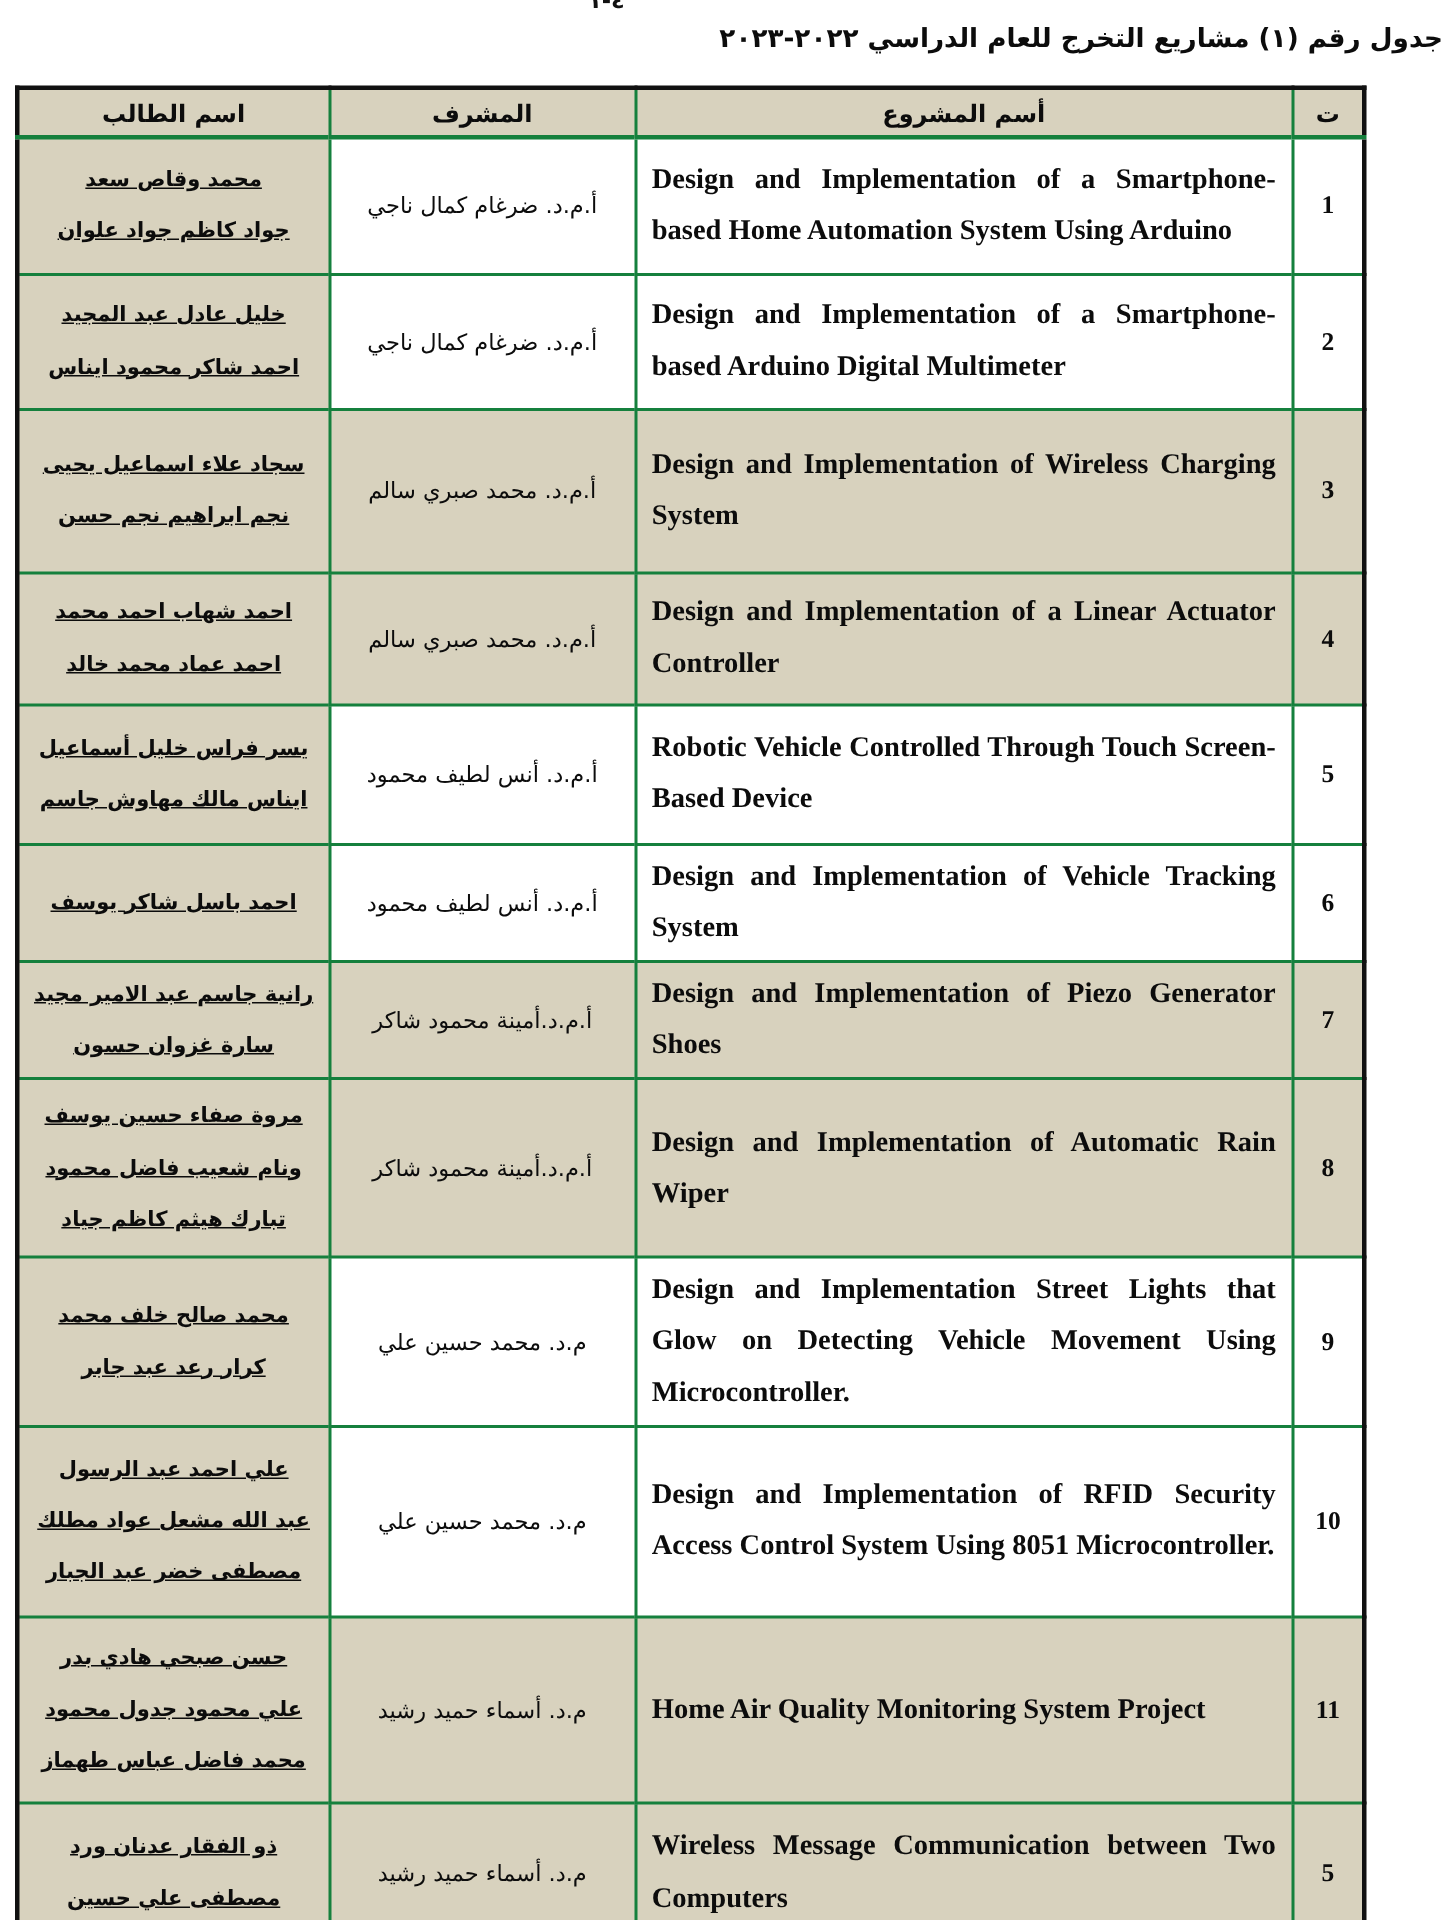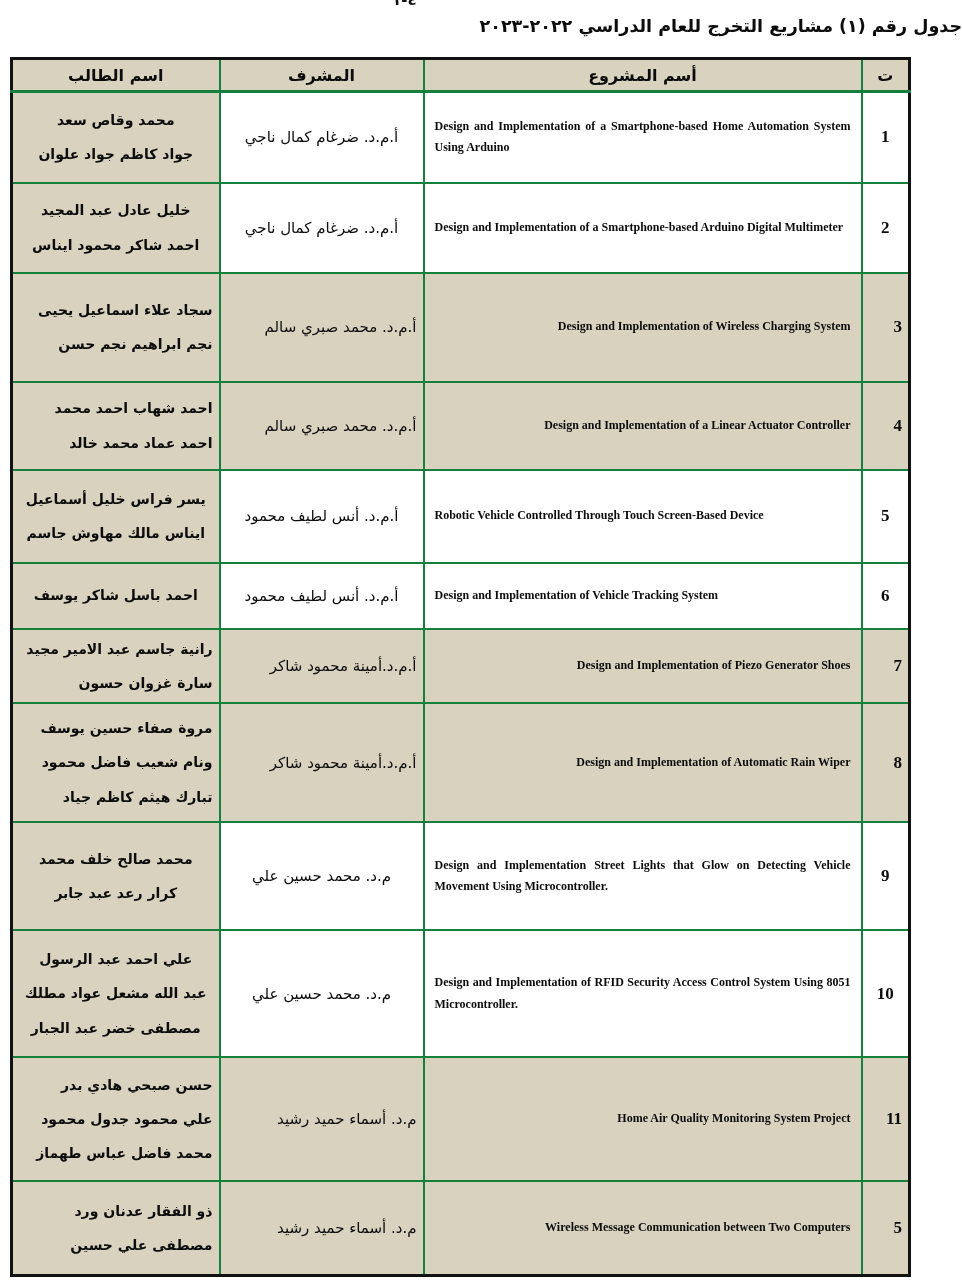--- a/index.html
+++ b/index.html
@@ -40,34 +40,34 @@
   }
   td{vertical-align:middle;color:#0c0c0c;padding:2px 6px;}
   td.no{
     text-align:center;
     font-family:"Liberation Serif",serif;
     font-weight:bold;font-size:17px;
   }
   td.project{
     direction:ltr;text-align:justify;
     font-family:"Liberation Serif",serif;
-    font-weight:bold;font-size:12px;line-height:1.8;
+    font-weight:bold;font-size:19px;line-height:1.8;
     padding:4px 10px;
   }
   td.supervisor{
     text-align:center;direction:rtl;
     font-weight:normal;font-size:15px;
   }
   td.student{
     background:var(--beige,#d8d2be);
     text-align:center;direction:rtl;
     font-weight:bold;font-size:14px;
   }
-  td.student .line{line-height:2.45;}
-  tr.shaded td{background:var(--beige,#d8d2be);text-align:right;}
+  td.student .line{line-height:2.45;text-decoration:underline;}
+  tr.shaded td{background:var(--beige,#d8d2be);}
   col.c-no{width:48px;}
   col.c-project{width:438px;}
   col.c-supervisor{width:204px;}
   col.c-student{width:208px;}
 </style>
 </head>
 <body>
 
 <div class="top-fragment">٤-١</div>
 

